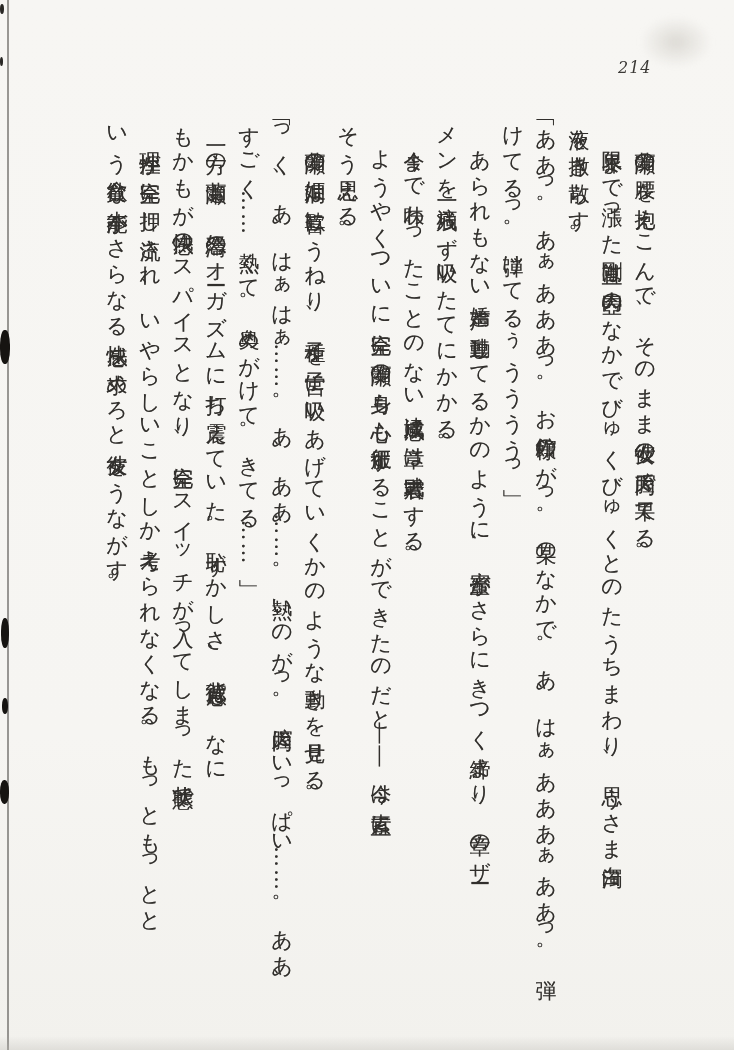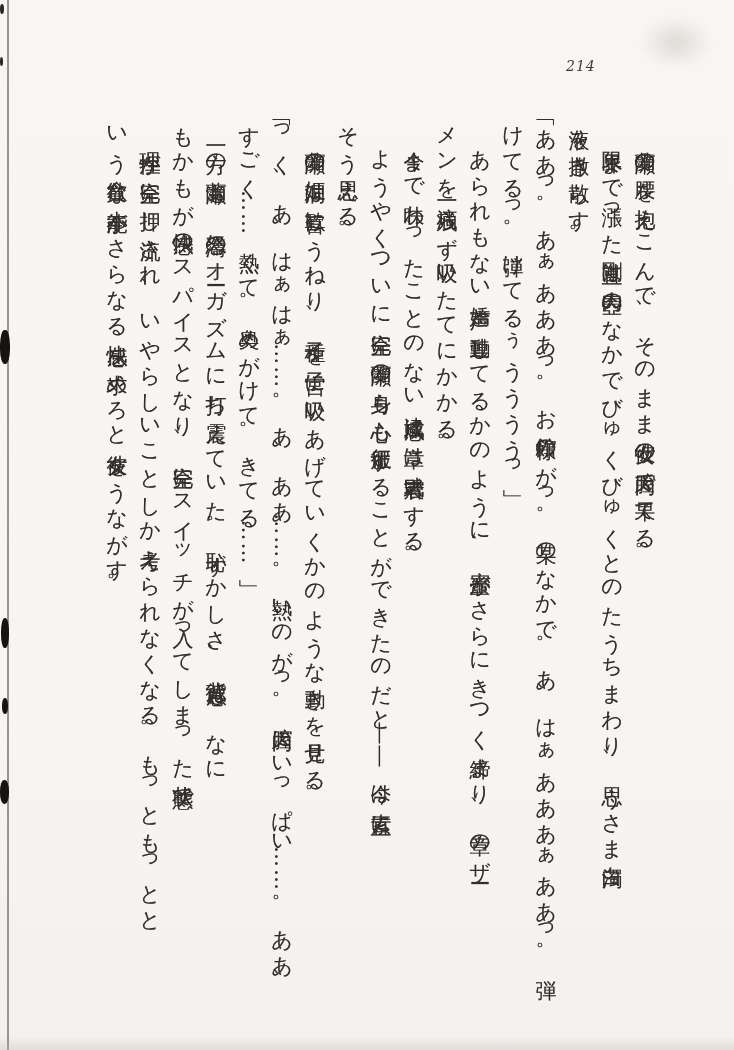--- a/index.html
+++ b/index.html
@@ -8,22 +8,22 @@
     position: relative;
     width: 734px;
     height: 1050px;
     background: linear-gradient(180deg, #f7f6f3 0%, #f6f5f2 70%, #f2f1ed 100%);
     overflow: hidden;
     font-family: "DejaVu Serif", "Liberation Serif", serif;
   }
   .page-number {
     position: absolute;
     top: 58px;
-    left: 566px;
-    font-size: 14px;
+    left: 618px;
+    font-size: 16px;
     font-style: italic;
     letter-spacing: 1px;
     color: #3b3936;
   }
   .text-block {
     position: absolute;
     top: 112px;
     right: 73px;
     height: 876px;
     writing-mode: vertical-rl;

